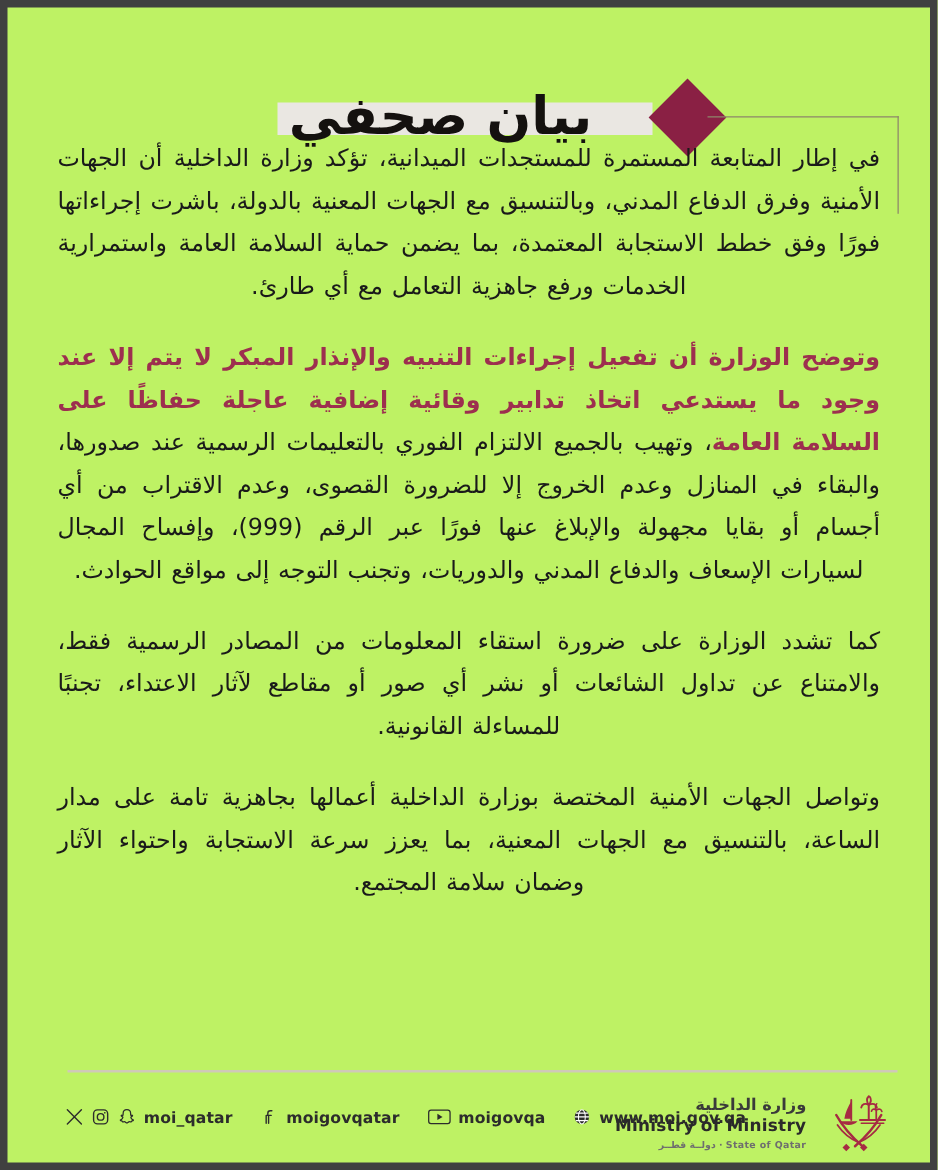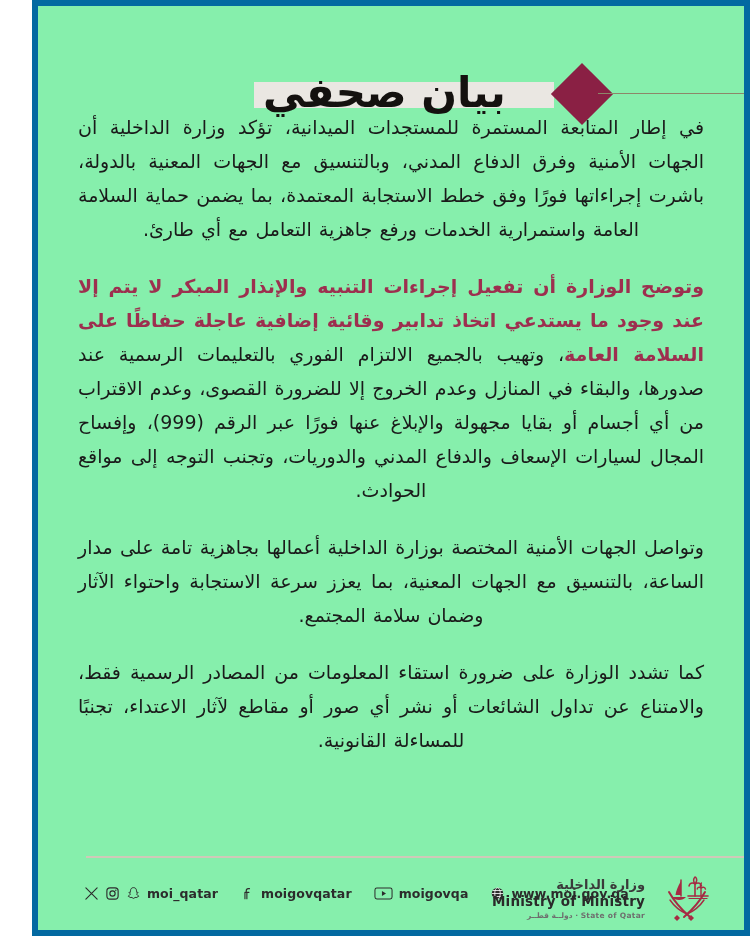--- a/index.html
+++ b/index.html
@@ -13,24 +13,23 @@
   body {
     font-family: "DejaVu Sans", "Liberation Sans", sans-serif;
     background: #ffffff;
     position: relative;
     overflow: hidden;
   }
 
   .page {
     position: absolute;
     inset: 0;
-    background: #86efac;
-    border: 6px solid #0369a1;
+    background: #bef264;
+    border: 6px solid #404040;
     overflow: hidden;
-    margin-left: 32px;
   }
 
   
   .header {
     position: absolute;
     top: 28px;
     left: 0;
     right: 0;
     height: 112px;
   }
@@ -219,23 +218,23 @@
     <div class="rule-v"></div>
   </div>
 
   <div class="content">
 
     <p class="para">في إطار المتابعة المستمرة للمستجدات الميدانية، تؤكد وزارة الداخلية أن الجهات الأمنية وفرق الدفاع المدني، وبالتنسيق مع الجهات المعنية بالدولة، باشرت إجراءاتها فورًا وفق خطط الاستجابة المعتمدة، بما يضمن حماية السلامة العامة واستمرارية الخدمات ورفع جاهزية التعامل مع أي طارئ.</p>
 
 
     <p class="para para-emph"><span class="emph">وتوضح الوزارة أن تفعيل إجراءات التنبيه والإنذار المبكر لا يتم إلا عند وجود ما يستدعي اتخاذ تدابير وقائية إضافية عاجلة حفاظًا على السلامة العامة</span><span>، وتهيب بالجميع الالتزام الفوري بالتعليمات الرسمية عند صدورها، والبقاء في المنازل وعدم الخروج إلا للضرورة القصوى، وعدم الاقتراب من أي أجسام أو بقايا مجهولة والإبلاغ عنها فورًا عبر الرقم (999)، وإفساح المجال لسيارات الإسعاف والدفاع المدني والدوريات، وتجنب التوجه إلى مواقع الحوادث.</span></p>
 
+    <p class="para">كما تشدد الوزارة على ضرورة استقاء المعلومات من المصادر الرسمية فقط، والامتناع عن تداول الشائعات أو نشر أي صور أو مقاطع لآثار الاعتداء، تجنبًا للمساءلة القانونية.</p>
+
     <p class="para">وتواصل الجهات الأمنية المختصة بوزارة الداخلية أعمالها بجاهزية تامة على مدار الساعة، بالتنسيق مع الجهات المعنية، بما يعزز سرعة الاستجابة واحتواء الآثار وضمان سلامة المجتمع.</p>
-
-    <p class="para">كما تشدد الوزارة على ضرورة استقاء المعلومات من المصادر الرسمية فقط، والامتناع عن تداول الشائعات أو نشر أي صور أو مقاطع لآثار الاعتداء، تجنبًا للمساءلة القانونية.</p>
 
   </div>
 
   <div class="footer-rule"></div>
 
   <div class="footer">
 
     <div class="social">
 
       <div class="social-group">

